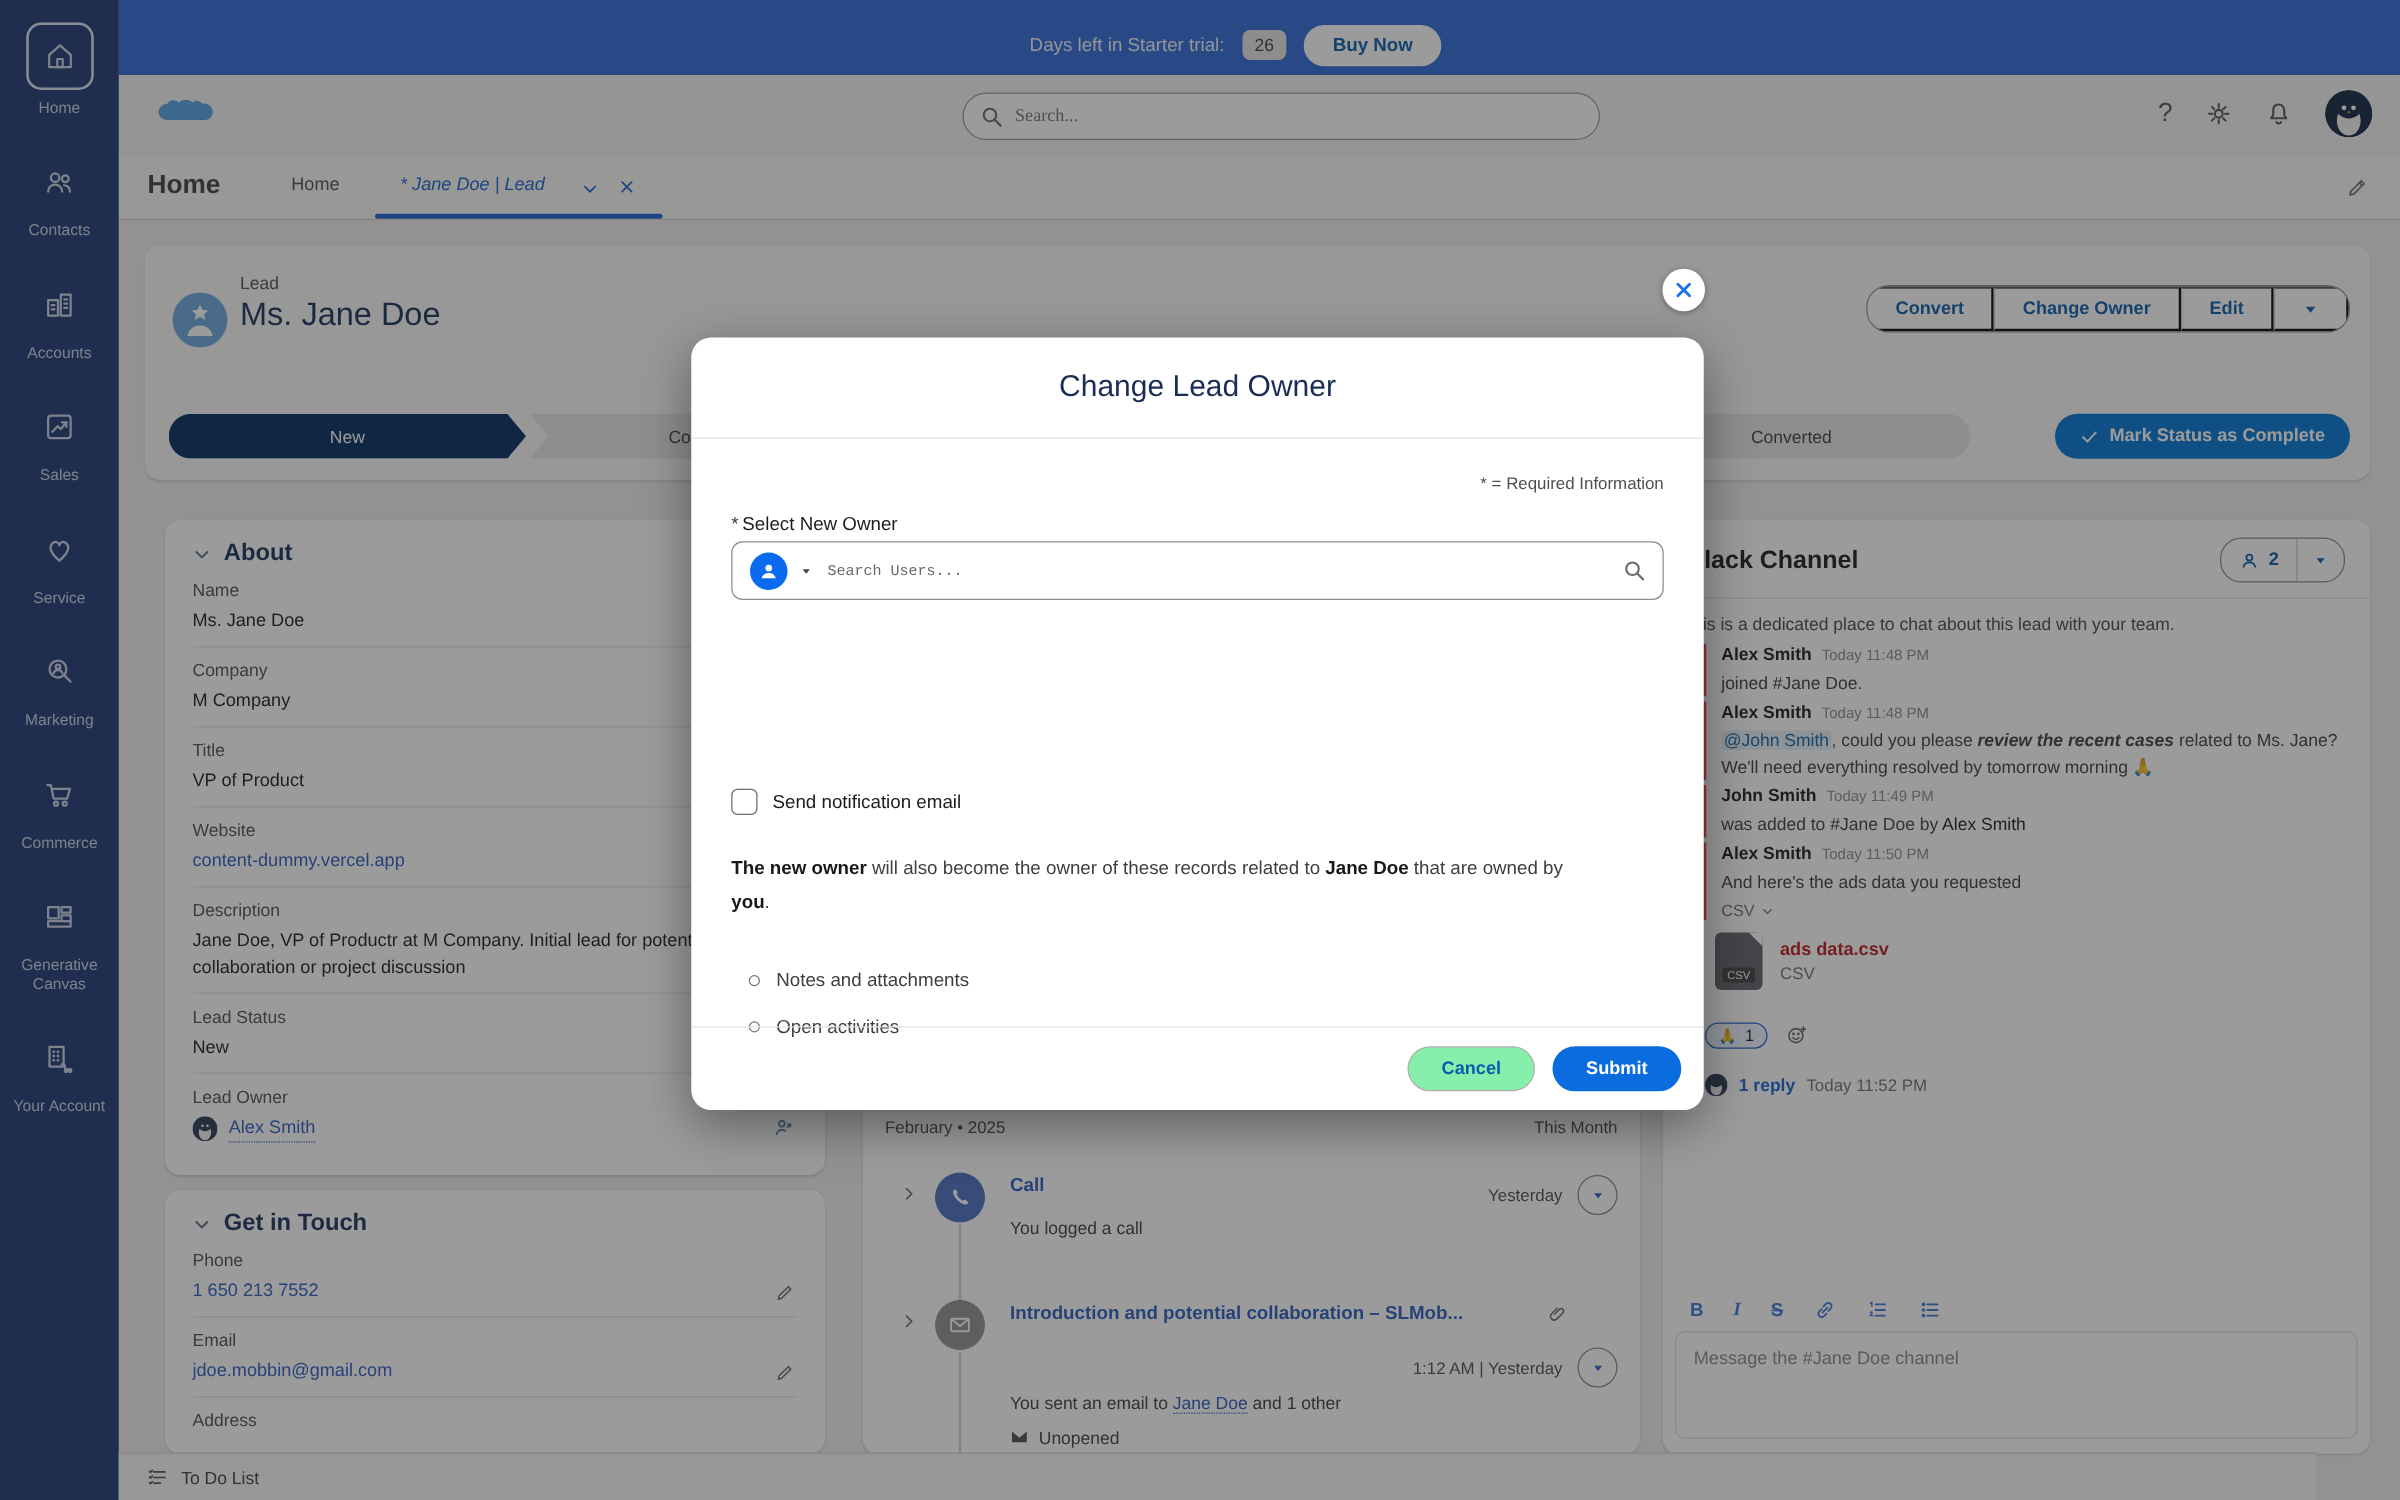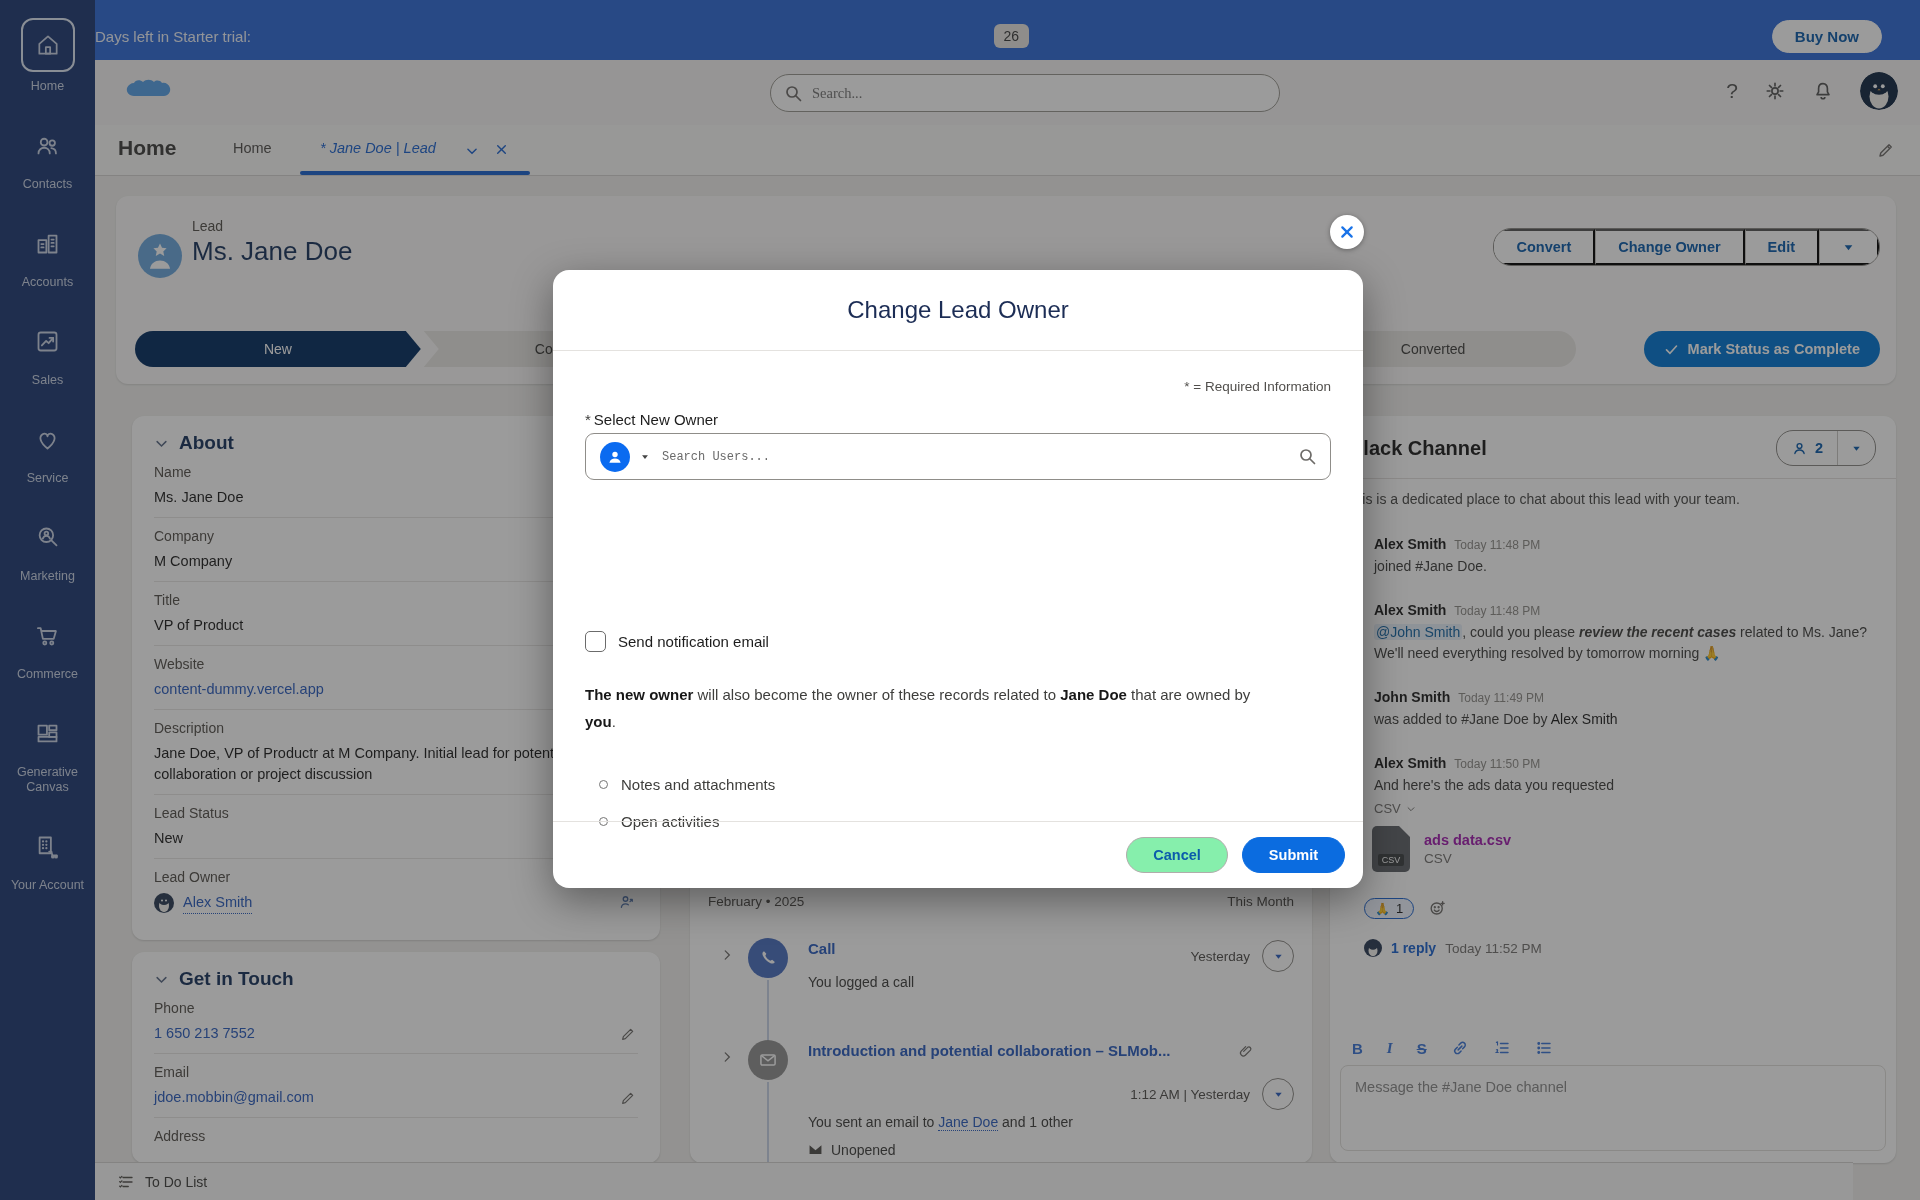--- a/index.html
+++ b/index.html
@@ -10,21 +10,21 @@
   
   .sidebar{position:absolute;left:0;top:0;width:95px;height:1200px;background:#1e3a73;z-index:10;
            display:flex;flex-direction:column;align-items:center}
   .side-item{width:95px;display:flex;flex-direction:column;align-items:center;margin-top:26px;cursor:pointer}
   .side-item .ibox{width:50px;height:50px;display:flex;align-items:center;justify-content:center}
   .side-item.active .ibox{border:2px solid #dfe7f5;border-radius:12px}
   .side-item .slabel{margin-top:7px;font-size:12.5px;color:#c9d2e4;text-align:center;line-height:15px;width:86px}
   .side-item svg{stroke:#c9d2e4;fill:none;stroke-width:1.6;stroke-linecap:round;stroke-linejoin:round}
 
   
-  .topbar{position:absolute;left:95px;top:0;width:1825px;height:72px;background:#2f6bd8;display:flex;align-items:center;justify-content:space-between;gap:14px;padding-right:38px;box-sizing:border-box}
+  .topbar{position:absolute;left:95px;top:0;width:1825px;height:72px;background:#2f6bd8;display:flex;align-items:center;justify-content:center;gap:14px;padding-right:38px;box-sizing:border-box}
   .trial-label{color:#eef2fa;font-size:15px}
   .trial-badge{background:#e9e6e2;color:#3a3a3a;font-size:14px;padding:4px 10px;border-radius:6px}
   .buy-btn{background:#fff;color:#0b5cab;font-weight:bold;font-size:15px;border:1px solid #fff;border-radius:17px;padding:7px 22px;cursor:pointer}
 
   .appheader{position:absolute;left:95px;top:60px;width:1825px;height:65px;background:#f6f5f4;display:flex;align-items:center}
   .cloud{position:absolute;left:25px;top:14px}
   .searchbox{position:absolute;left:675px;top:14px;width:510px;height:38px;background:#fff;border:1px solid #9a9891;border-radius:19px;display:flex;align-items:center;padding:0 14px;box-sizing:border-box;gap:8px}
   .searchbox input{border:none;outline:none;flex:1;font-size:14.5px;font-family:Liberation Serif, serif;background:transparent;color:#222}
   .searchbox input::placeholder{color:#767676}
   .hdr-icons{position:absolute;right:22px;top:12px;display:flex;align-items:center;gap:26px}
@@ -87,32 +87,32 @@
   .tl-line{position:absolute;left:47px;width:2px;background:#c9d4e8}
 
   
   .col-right{position:absolute;left:1330px;top:416px;width:566px;height:747px;padding:0}
   .slack-head{display:flex;align-items:center;justify-content:space-between;padding:14px 20px 12px 20px;border-bottom:1px solid #e3e1de}
   .slack-title{font-size:20px;font-weight:bold;color:#1d1d1d}
   .slack-pill{display:flex;align-items:center;border:1px solid #8b8985;border-radius:17px;height:34px;overflow:hidden;cursor:pointer;background:#fff}
   .slack-pill .pseg1{display:flex;align-items:center;gap:7px;padding:0 14px;color:#0b5cab;font-size:14.5px;font-weight:bold;border-right:1px solid #c9c7c3;height:100%}
   .slack-pill .pseg2{padding:0 13px;display:flex;align-items:center;height:100%}
   .slack-desc{padding:12px 18px 4px 16px;font-size:14px;color:#4a4a48}
-  .smsg{position:relative;margin:24px 18px 0 30px;padding-left:12px;border-left:2px solid #ef4444}
+  .smsg{position:relative;margin:4px 18px 0 30px;padding-left:12px;border-left:5px solid #ef4444}
   .smsg .mplay{position:absolute;left:-12px;top:16px}
   .mname{font-size:14px;font-weight:bold;color:#1d1d1d}
   .mtime{font-size:12px;color:#8e8c88;margin-left:8px}
   .mbody{font-size:14px;color:#3e3e3c;line-height:21px;margin-top:3px}
   .mention{color:#1264a3;background:#e8f0fa;border-radius:3px;padding:0 2px;cursor:pointer}
   .csv-toggle{font-size:13px;color:#757371;margin-top:5px;display:flex;align-items:center;gap:5px;cursor:pointer}
   .filecard{display:flex;align-items:center;gap:14px;margin:10px 18px 0 42px;cursor:pointer}
   .fileicon{width:38px;height:46px;background:#5f6368;border-radius:5px;position:relative;display:flex;align-items:flex-end;justify-content:center}
   .fileicon:before{content:"";position:absolute;right:0;top:0;border-style:solid;border-width:0 11px 11px 0;border-color:transparent #fff transparent transparent}
   .filebadge{color:#fff;font-size:9px;background:#3c4043;border-radius:2px;padding:1px 4px;margin-bottom:6px}
-  .filename{font-size:14.5px;font-weight:bold;color:#a21caf}
+  .filename{font-size:14.5px;font-weight:bold;color:#b91c1c}
   .filetype{font-size:13.5px;color:#757371;margin-top:3px}
   .reactrow{display:flex;align-items:center;gap:14px;margin:26px 18px 0 34px}
   .reactpill{display:flex;align-items:center;gap:6px;border:1px solid #1b63d0;background:#eef4ff;border-radius:14px;padding:2px 10px;font-size:13px;color:#1d1d1d;cursor:pointer}
   .replyrow{display:flex;align-items:center;gap:9px;margin:20px 18px 0 34px}
   .replylink{font-size:14px;font-weight:bold;color:#1b63d0;cursor:pointer}
   .replytime{font-size:13.5px;color:#757371}
   .composer{position:absolute;left:10px;right:10px;bottom:12px}
   .ctools{display:flex;align-items:center;gap:24px;padding:8px 12px;color:#3b76d8}
   .ctool{font-size:15px;font-weight:bold;cursor:pointer}
   .ctool.i{font-style:italic;font-family:"Liberation Serif",serif}

